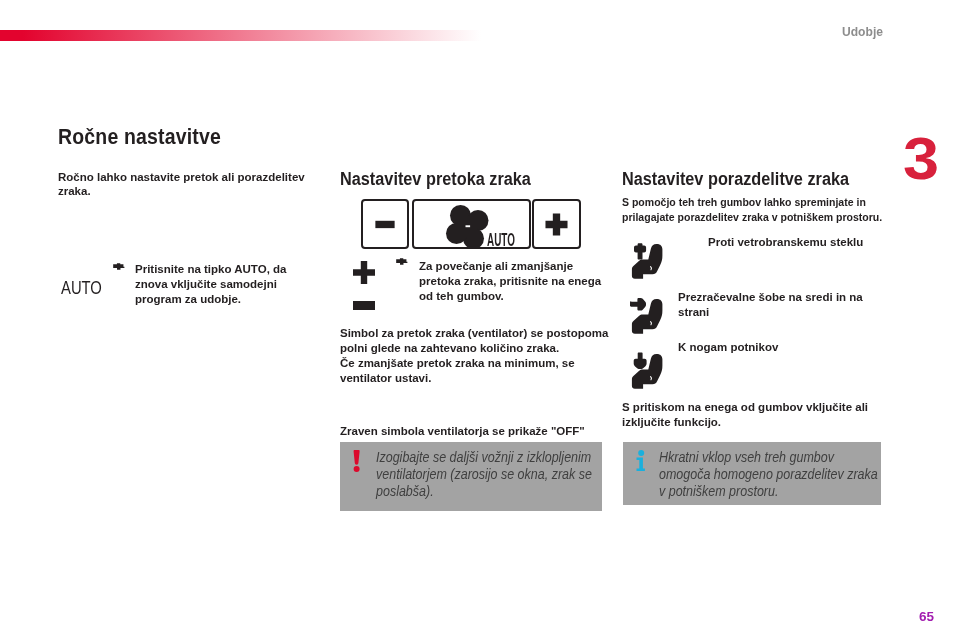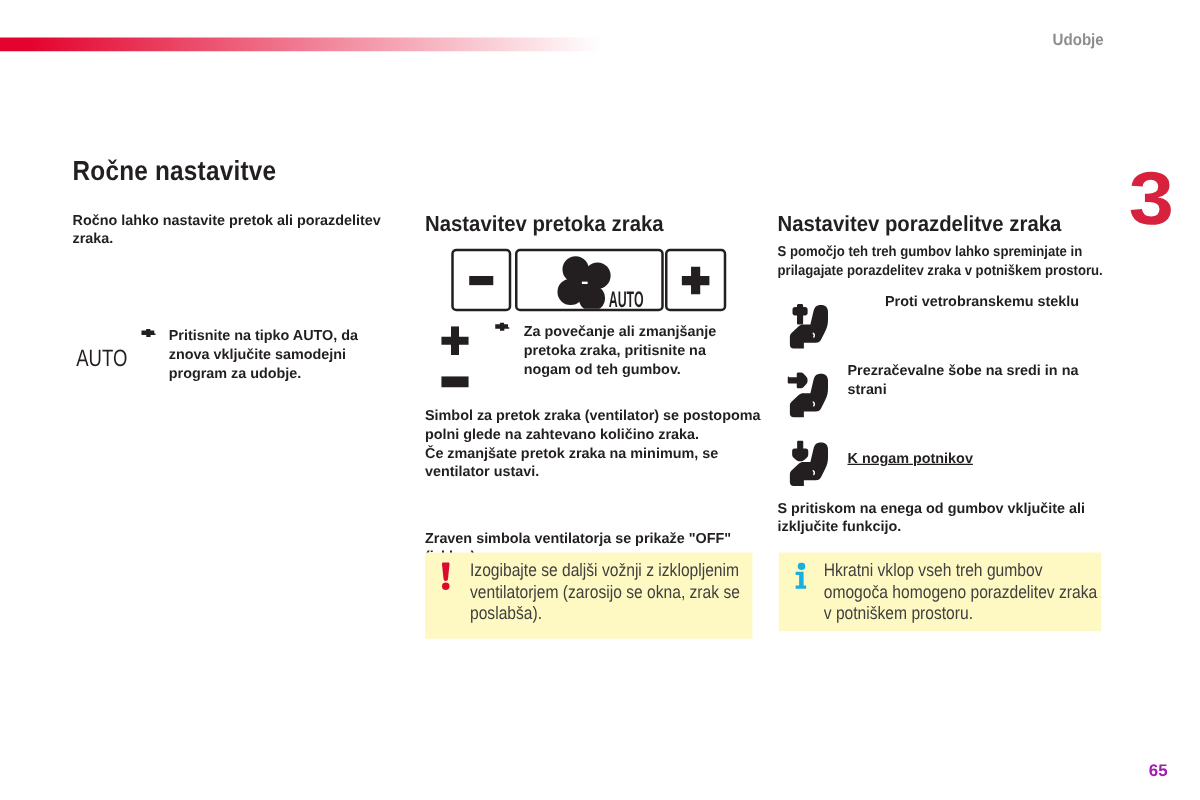--- a/index.html
+++ b/index.html
@@ -16,21 +16,21 @@
 
   h2.colhead{position:absolute;margin:0;font-size:17.5px;font-weight:bold;color:#231f20;transform:scaleX(0.93);transform-origin:left top;}
 
   .btxt{position:absolute;font-size:11.5px;font-weight:bold;color:#231f20;line-height:14.3px;}
 
   .hand{position:absolute;}
   .auto-label{position:absolute;font-size:19px;color:#231f20;transform:scaleX(0.78);transform-origin:left top;}
 
   .btn{position:absolute;border:2.3px solid #231f20;border-radius:4px;box-sizing:border-box;}
 
-  .notebox{position:absolute;background:#fef9c3;box-sizing:border-box;}
+  .notebox{position:absolute;background:#a3a3a3;box-sizing:border-box;font-style:italic;}
   .nb-text{position:absolute;font-size:14.4px;color:#3f3f3f;line-height:17px;transform:scaleX(0.868);transform-origin:left top;}
 
   .watermark{position:absolute;left:681px;top:612px;font-size:25px;color:#9a9a9a;margin-top:43px;}
   .pageno{position:absolute;left:919px;top:609px;font-size:13.5px;font-weight:bold;color:#a21caf;}
 </style>
 </head>
 <body>
 
 <div class="page">
 
@@ -76,21 +76,21 @@
   <svg style="position:absolute;left:353px;top:261px;" width="22" height="23" viewBox="0 0 22 23">
       <path d="M7.8 0h6.4v8.3h7.8v6.4h-7.8v8.3h-6.4v-8.3h-7.8v-6.4h7.8z" fill="#231f20"></path>
     </svg>
   <svg style="position:absolute;left:353px;top:301px;" width="22" height="9" viewBox="0 0 22 9">
       <rect x="0" y="0" width="22" height="9" fill="#231f20"></rect>
     </svg>
 
   <svg class="hand" style="left:395px;top:257px;" width="13" height="10" viewBox="0 0 13.2 9.2">
     <path d="M1.2 1.9 h3.8 v-1.1 h3.4 v1.1 h3.2 v2.5 h1.0 v1.2 h-1.0 v0.1 h-3.0 v1.6 h-3.5 v-1.6 h-3.9 z" fill="#231f20"></path>
   </svg>
-  <div class="btxt" style="left:419px;top:259px;width:186px;line-height:15px;">Za povečanje ali zmanjšanje pretoka zraka, pritisnite na nogam od teh gumbov.</div>
+  <div class="btxt" style="left:419px;top:259px;width:186px;line-height:15px;">Za povečanje ali zmanjšanje pretoka zraka, pritisnite na enega od teh gumbov.</div>
 
   <div class="btxt" style="left:340px;top:326px;width:276px;line-height:15px;">Simbol za pretok zraka (ventilator) se postopoma polni glede na zahtevano količino zraka.</div>
   <div class="btxt" style="left:340px;top:356px;width:276px;line-height:15px;">Če zmanjšate pretok zraka na minimum, se ventilator ustavi.</div>
   <div class="btxt" style="left:340px;top:386px;width:276px;line-height:15px;margin-top:38px;">Zraven simbola ventilatorja se prikaže "OFF" (izklop).</div>
 
   <div class="notebox" style="left:340px;top:442px;width:262px;height:69px;">
     <svg style="position:absolute;left:11px;top:8px;" width="12" height="24" viewBox="0 0 12 24">
       <path d="M2.6 1.6 a3.0 3.0 0 0 1 6.0 0 l-1.2 11.3 a1.8 1.8 0 0 1 -3.6 0 z" fill="#dc0a2d"></path>
       <circle cx="5.6" cy="19.0" r="3.0" fill="#dc0a2d"></circle>
     </svg>
@@ -116,21 +116,21 @@
     <path d="M20.6 24.6 c0.9 0.8 1.1 2.1 0.4 3.1" stroke="#ffffff" stroke-width="1.1" fill="none" stroke-linecap="round"></path>
   </svg>
   <div class="btxt" style="left:678px;top:290px;width:202px;line-height:15px;">Prezračevalne šobe na sredi in na strani</div>
   <svg style="position:absolute;left:630px;top:352px;" width="34" height="40" viewBox="0 0 34 40">
     <g fill="#231f20">
       <path d="M8.7 0.5 h2.9 c0.6 0 1.0 0.4 1.0 1.0 v5.2 h2.0 c1.2 0 2.0 0.8 2.0 2.0 v2.8 c0 1.2 -0.5 2.1 -1.4 2.9 l-1.8 1.6 c-0.7 0.6 -1.3 0.9 -1.9 0.9 h-2.7 c-0.6 0 -1.2 -0.3 -1.9 -0.9 l-1.8 -1.6 c-0.9 -0.8 -1.4 -1.7 -1.4 -2.9 v-2.8 c0 -1.2 0.8 -2.0 2.0 -2.0 h2.0 v-5.2 c0 -0.6 0.4 -1.0 1.0 -1.0 z"></path>
       <path d="M27.0 2.0 c3.3 0 5.4 2.1 5.4 5.4 v6.1 c0 3.9 -0.6 6.3 -2.3 9.7 l-3.0 6.0 c-1.1 2.2 -2.3 3.0 -4.6 3.0 h-9.4 v4.5 h-8.2 c-1.9 0 -3.0 -1.1 -3.0 -3.0 v-6.3 c0 -1.4 0.4 -2.3 1.5 -3.3 l5.8 -5.3 c1.0 -0.9 1.9 -1.3 3.3 -1.3 h5.8 l2.5 -10.6 c0.8 -3.3 2.6 -4.9 5.7 -4.9 z"></path>
     </g>
     <path d="M20.6 24.6 c0.9 0.8 1.1 2.1 0.4 3.1" stroke="#ffffff" stroke-width="1.1" fill="none" stroke-linecap="round"></path>
   </svg>
-  <div class="btxt" style="left:678px;top:360px;width:202px;line-height:15px;text-decoration:underline;">K nogam potnikov</div>
+  <div class="btxt" style="left:678px;top:340px;width:202px;line-height:15px;">K nogam potnikov</div>
 
   <div class="btxt" style="left:622px;top:400px;width:272px;line-height:15px;">S pritiskom na enega od gumbov vključite ali izključite funkcijo.</div>
 
   <div class="notebox" style="left:623px;top:442px;width:258px;height:63px;">
     <svg style="position:absolute;left:12px;top:8px;" width="13" height="22" viewBox="0 0 13 22">
       <circle cx="6.2" cy="3.0" r="3.0" fill="#1ab0dd"></circle>
       <path d="M7.9 7.4 v11.0 h2.0 v2.6 h-8.4 v-2.6 h2.8 v-8.4 h-2.8 v-2.6 z" fill="#1ab0dd"></path>
     </svg>
     <div class="nb-text" style="left:36px;top:7px;width:262px;">Hkratni vklop vseh treh gumbov omogoča homogeno porazdelitev zraka v potniškem prostoru.</div>
   </div>

